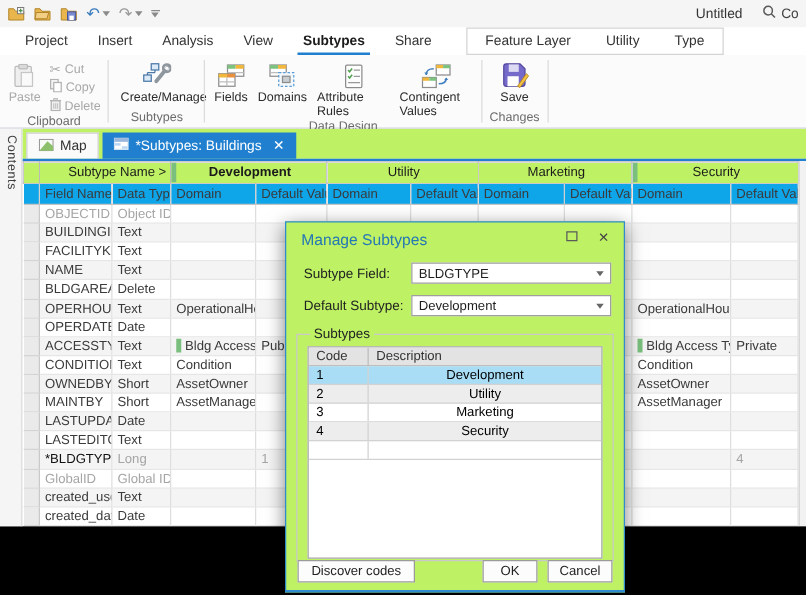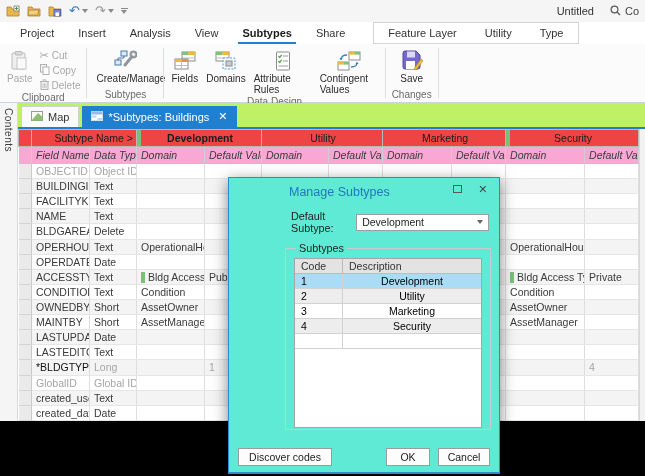--- a/index.html
+++ b/index.html
@@ -51,35 +51,35 @@
   .doctabs { height:24px; background:#bef264; display:flex; align-items:flex-end; padding-left:3px; }
   .doctab { height:21px; display:flex; align-items:center; gap:5px; padding:0 9px; font-size:11px; cursor:pointer; }
   .doctab.inactive { background:#fafafa; border:1px solid #d0d0d0; border-bottom:none; color:#333; margin-right:3px; }
   .doctab.active { background:#2080cf; color:#fff; }
   .doctab .closex { font-size:11px; margin-left:4px; }
   .blueline { height:2px; background:#2080cf; }
   .tablewrap { flex:1; display:flex; background:#fff; }
 
   table.subt { border-collapse:collapse; table-layout:fixed; width:620px; font-size:10.5px; }
   .subt th, .subt td { overflow:hidden; white-space:nowrap; height:15px; padding:0 2px 0 4px; border-right:1px solid #dedede; border-bottom:1px solid #e6e6e6; color:#3a3a3a; font-weight:normal; text-align:left; }
-  .subt thead tr.grp th { height:17px; background:#ef4444; border:1px solid #b9b9b9; text-align:center; color:#1b1b1b; position:relative; }
+  .subt thead tr.grp th { height:17px; background:#bef264; border:1px solid #b9b9b9; text-align:center; color:#1b1b1b; position:relative; }
   .subt thead tr.grp th.stname { text-align:right; padding-right:3px; }
   .subt thead tr.grp th.boldhdr { font-weight:bold; }
-  .subt thead tr.cols th { height:17px; background:#f9a8d4; border-right:1px solid #cfcfcf; border-bottom:1px solid #c4c4c4;font-style:italic; }
+  .subt thead tr.cols th { height:17px; background:#0ea5e9; border-right:1px solid #cfcfcf; border-bottom:1px solid #c4c4c4; }
   .subt .rowhdr { background:#eaeaea; border-right:1px solid #c9c9c9; border-bottom:1px solid #d4d4d4; padding:0; }
   .subt tbody tr:nth-child(even) td:not(.rowhdr) { background:#f4f4f4; }
   .dim { color:#a5a5a5 !important; }
   .boldcell { font-weight:bold; color:#111 !important; }
   .greenbar { display:inline-block; width:4px; height:11px; background:#7abf7d; margin-right:3px; vertical-align:-2px; }
   .gbar { position:absolute; left:0; top:0; bottom:0; width:4px; background:#7abf7d; }
   .vscroll { width:7px; background:#f2f2f2; border-left:1px solid #d8d8d8; }
 
   
-  .dialog { position:absolute; left:228px; top:177px; width:272px; height:297px; background:#5eead4;
-            border:1px solid #2e8bcd; border-bottom-width:2px; box-shadow:0 4px 14px rgba(0,0,0,.5); z-index:10; font-size:11px;padding-left:48px; }
+  .dialog { position:absolute; left:228px; top:177px; width:272px; height:297px; background:#bef264;
+            border:1px solid #2e8bcd; border-bottom-width:2px; box-shadow:0 4px 14px rgba(0,0,0,.5); z-index:10; font-size:11px; }
   .dlg-title { padding:7px 0 2px 12px; color:#2577b5; font-size:12.5px; }
   .winbtns { position:absolute; top:6px; right:12px; display:flex; gap:17px; align-items:center; }
   .maxbox { width:9px; height:8px; border:1px solid #5a5a5a; display:inline-block; }
   .closex2 { font-size:14px; color:#444; line-height:10px; }
   .frow { display:flex; align-items:center; padding:0 10px 0 14px; margin-top:9px; }
   .frow label { color:#222; font-size:10.8px; }
   .combo { margin-left:auto; width:160px; height:17px; background:#fff; border:1px solid #9f9f9f; display:flex; align-items:center; padding:0 5px; font-size:10.5px; color:#1e1e1e; }
   .combo .chev { margin-left:auto; width:0; height:0; border-left:3.5px solid transparent; border-right:3.5px solid transparent; border-top:4px solid #666; }
   fieldset.stgroup { margin:8px 8px 0 8px; border:1px solid #c9c9c9; padding:4px 8px 0 8px; height:188px; }
   fieldset.stgroup legend { font-size:10.8px; color:#222; padding:0 3px; margin-left:2px; }
@@ -605,20 +605,27 @@
   </div>
 </div>
 
 <div class="dialog">
   <div class="dlg-title">Manage Subtypes</div>
   <div class="winbtns">
     <span class="maxbox"></span>
     <span class="closex2">×</span>
   </div>
   <div class="frow">
+    <label>Subtype Field:</label>
+    <div class="combo">
+      <span>BLDGTYPE</span>
+        <span class="chev"></span>
+    </div>
+  </div>
+  <div class="frow">
     <label>Default Subtype:</label>
     <div class="combo">
       <span>Development</span>
         <span class="chev"></span>
     </div>
   </div>
   <fieldset class="stgroup">
     <legend>Subtypes</legend>
     <div class="itbl">
       <div class="ihead">

